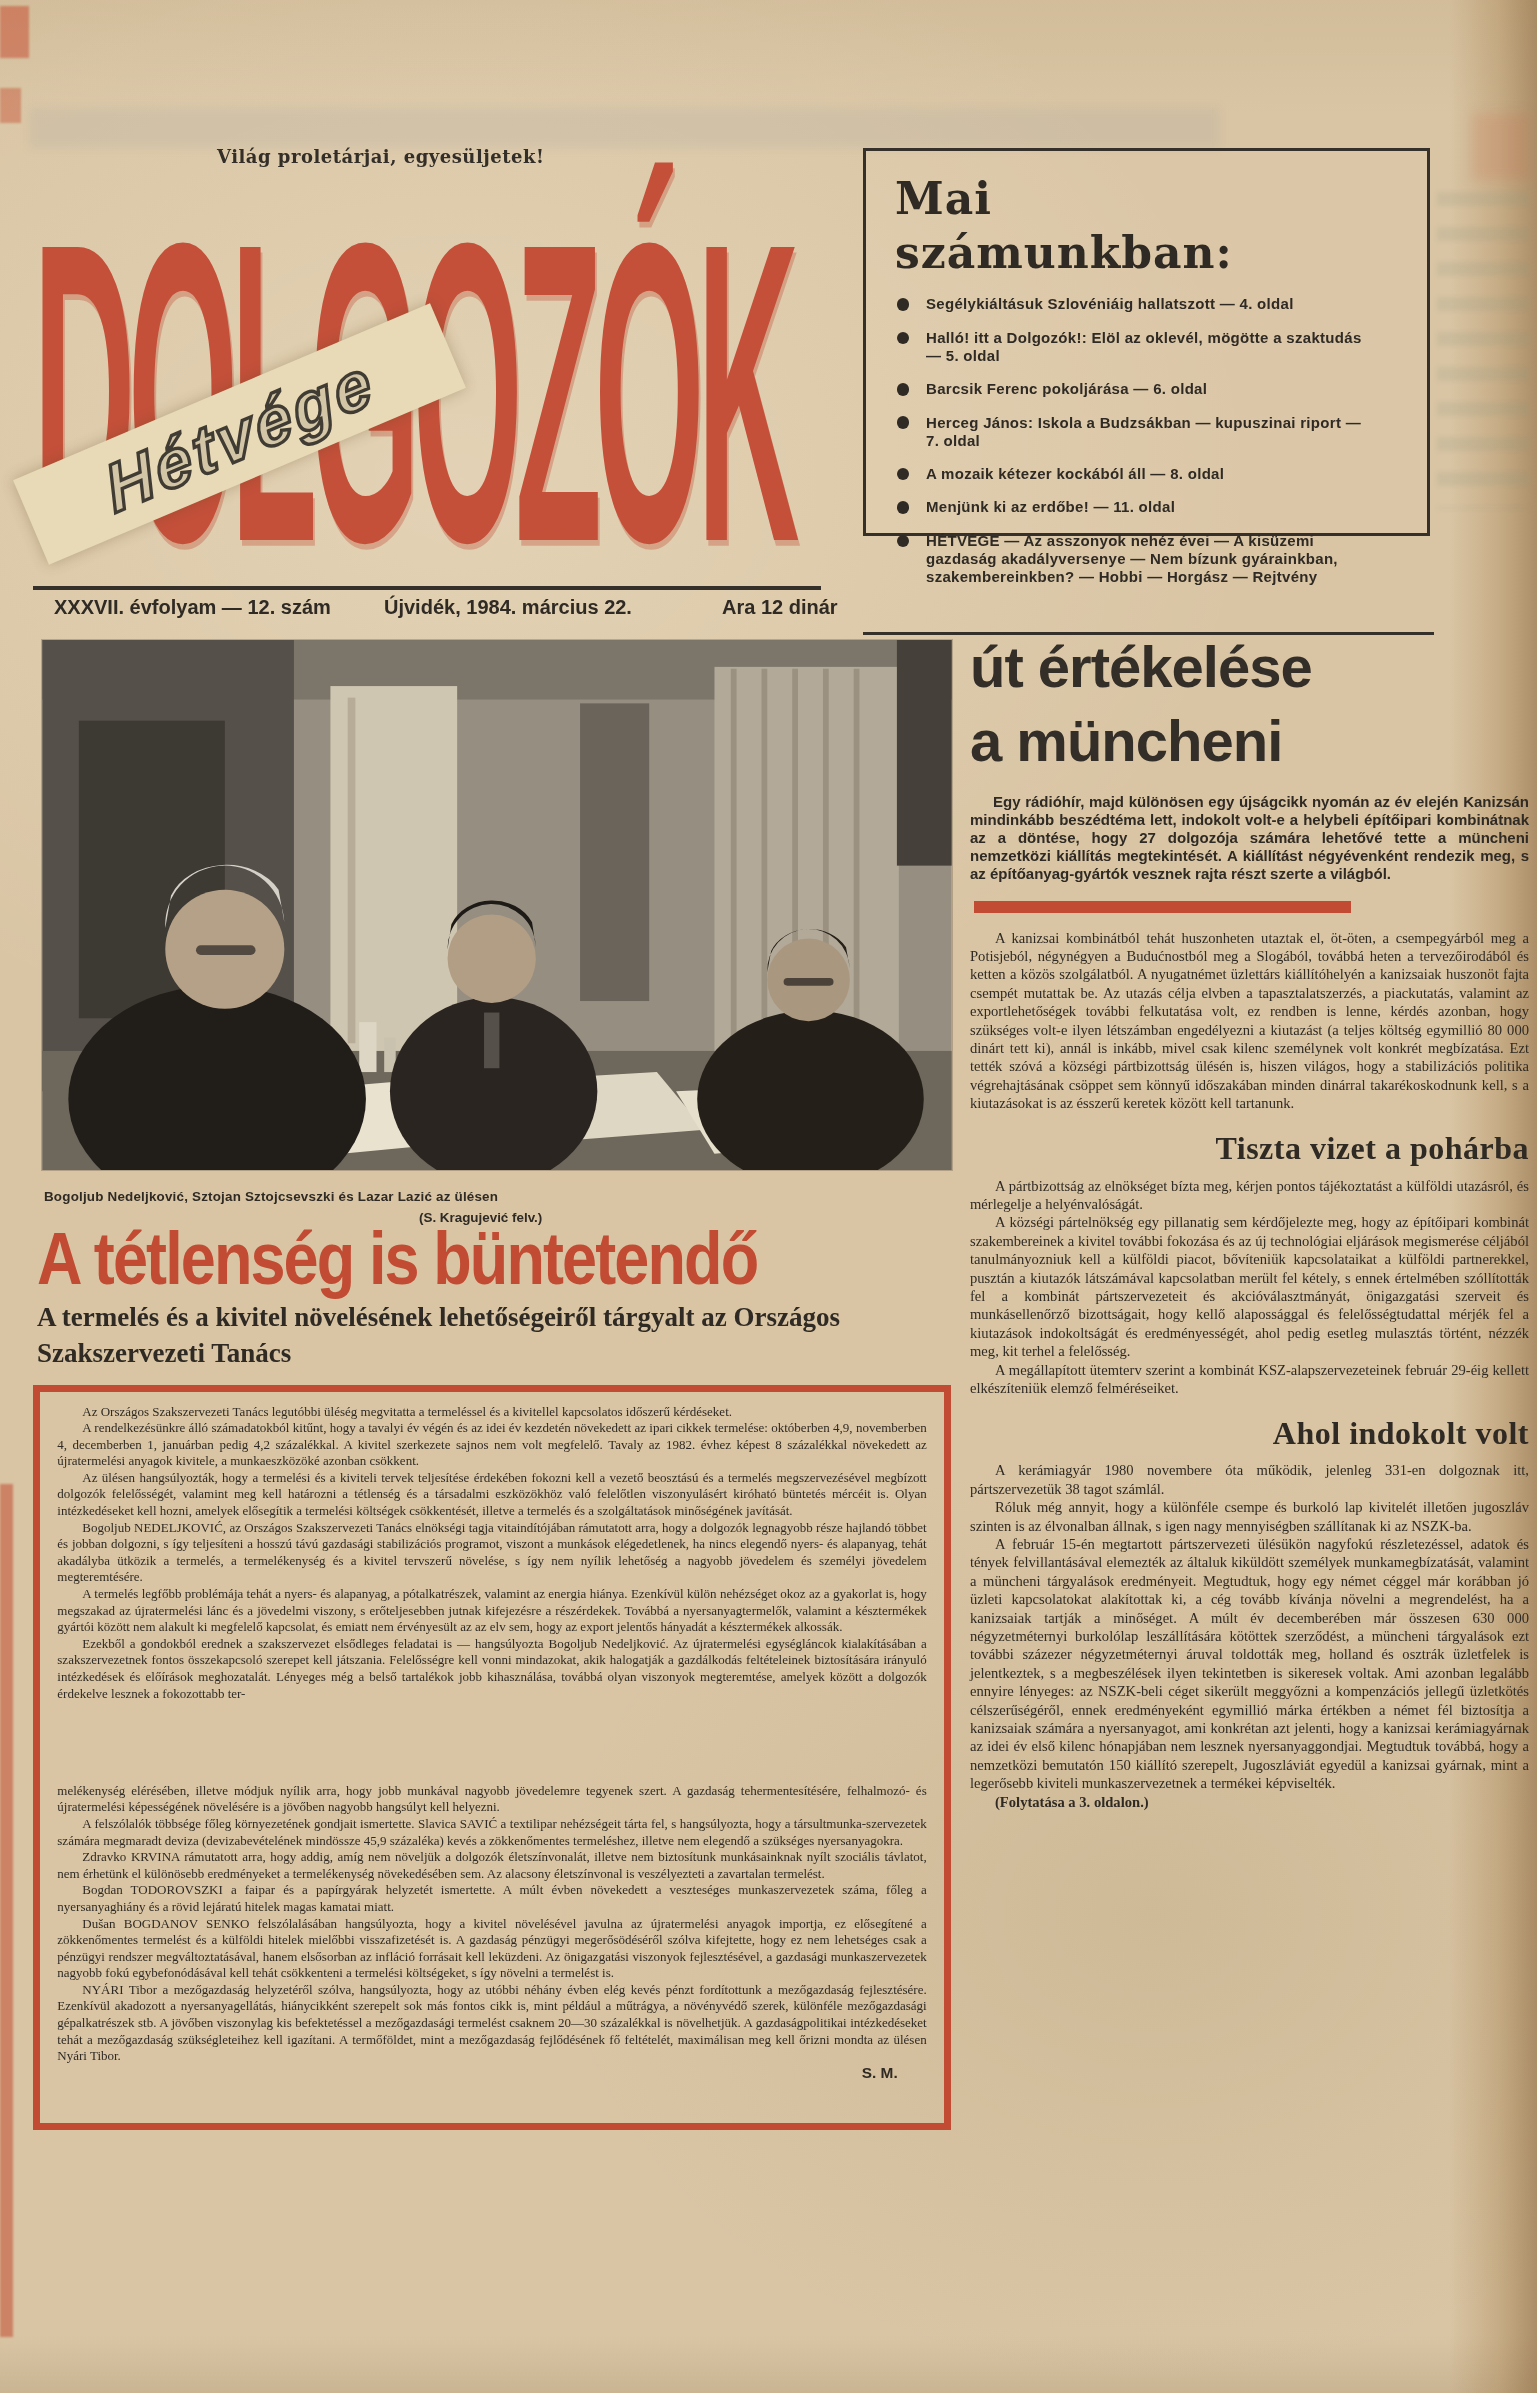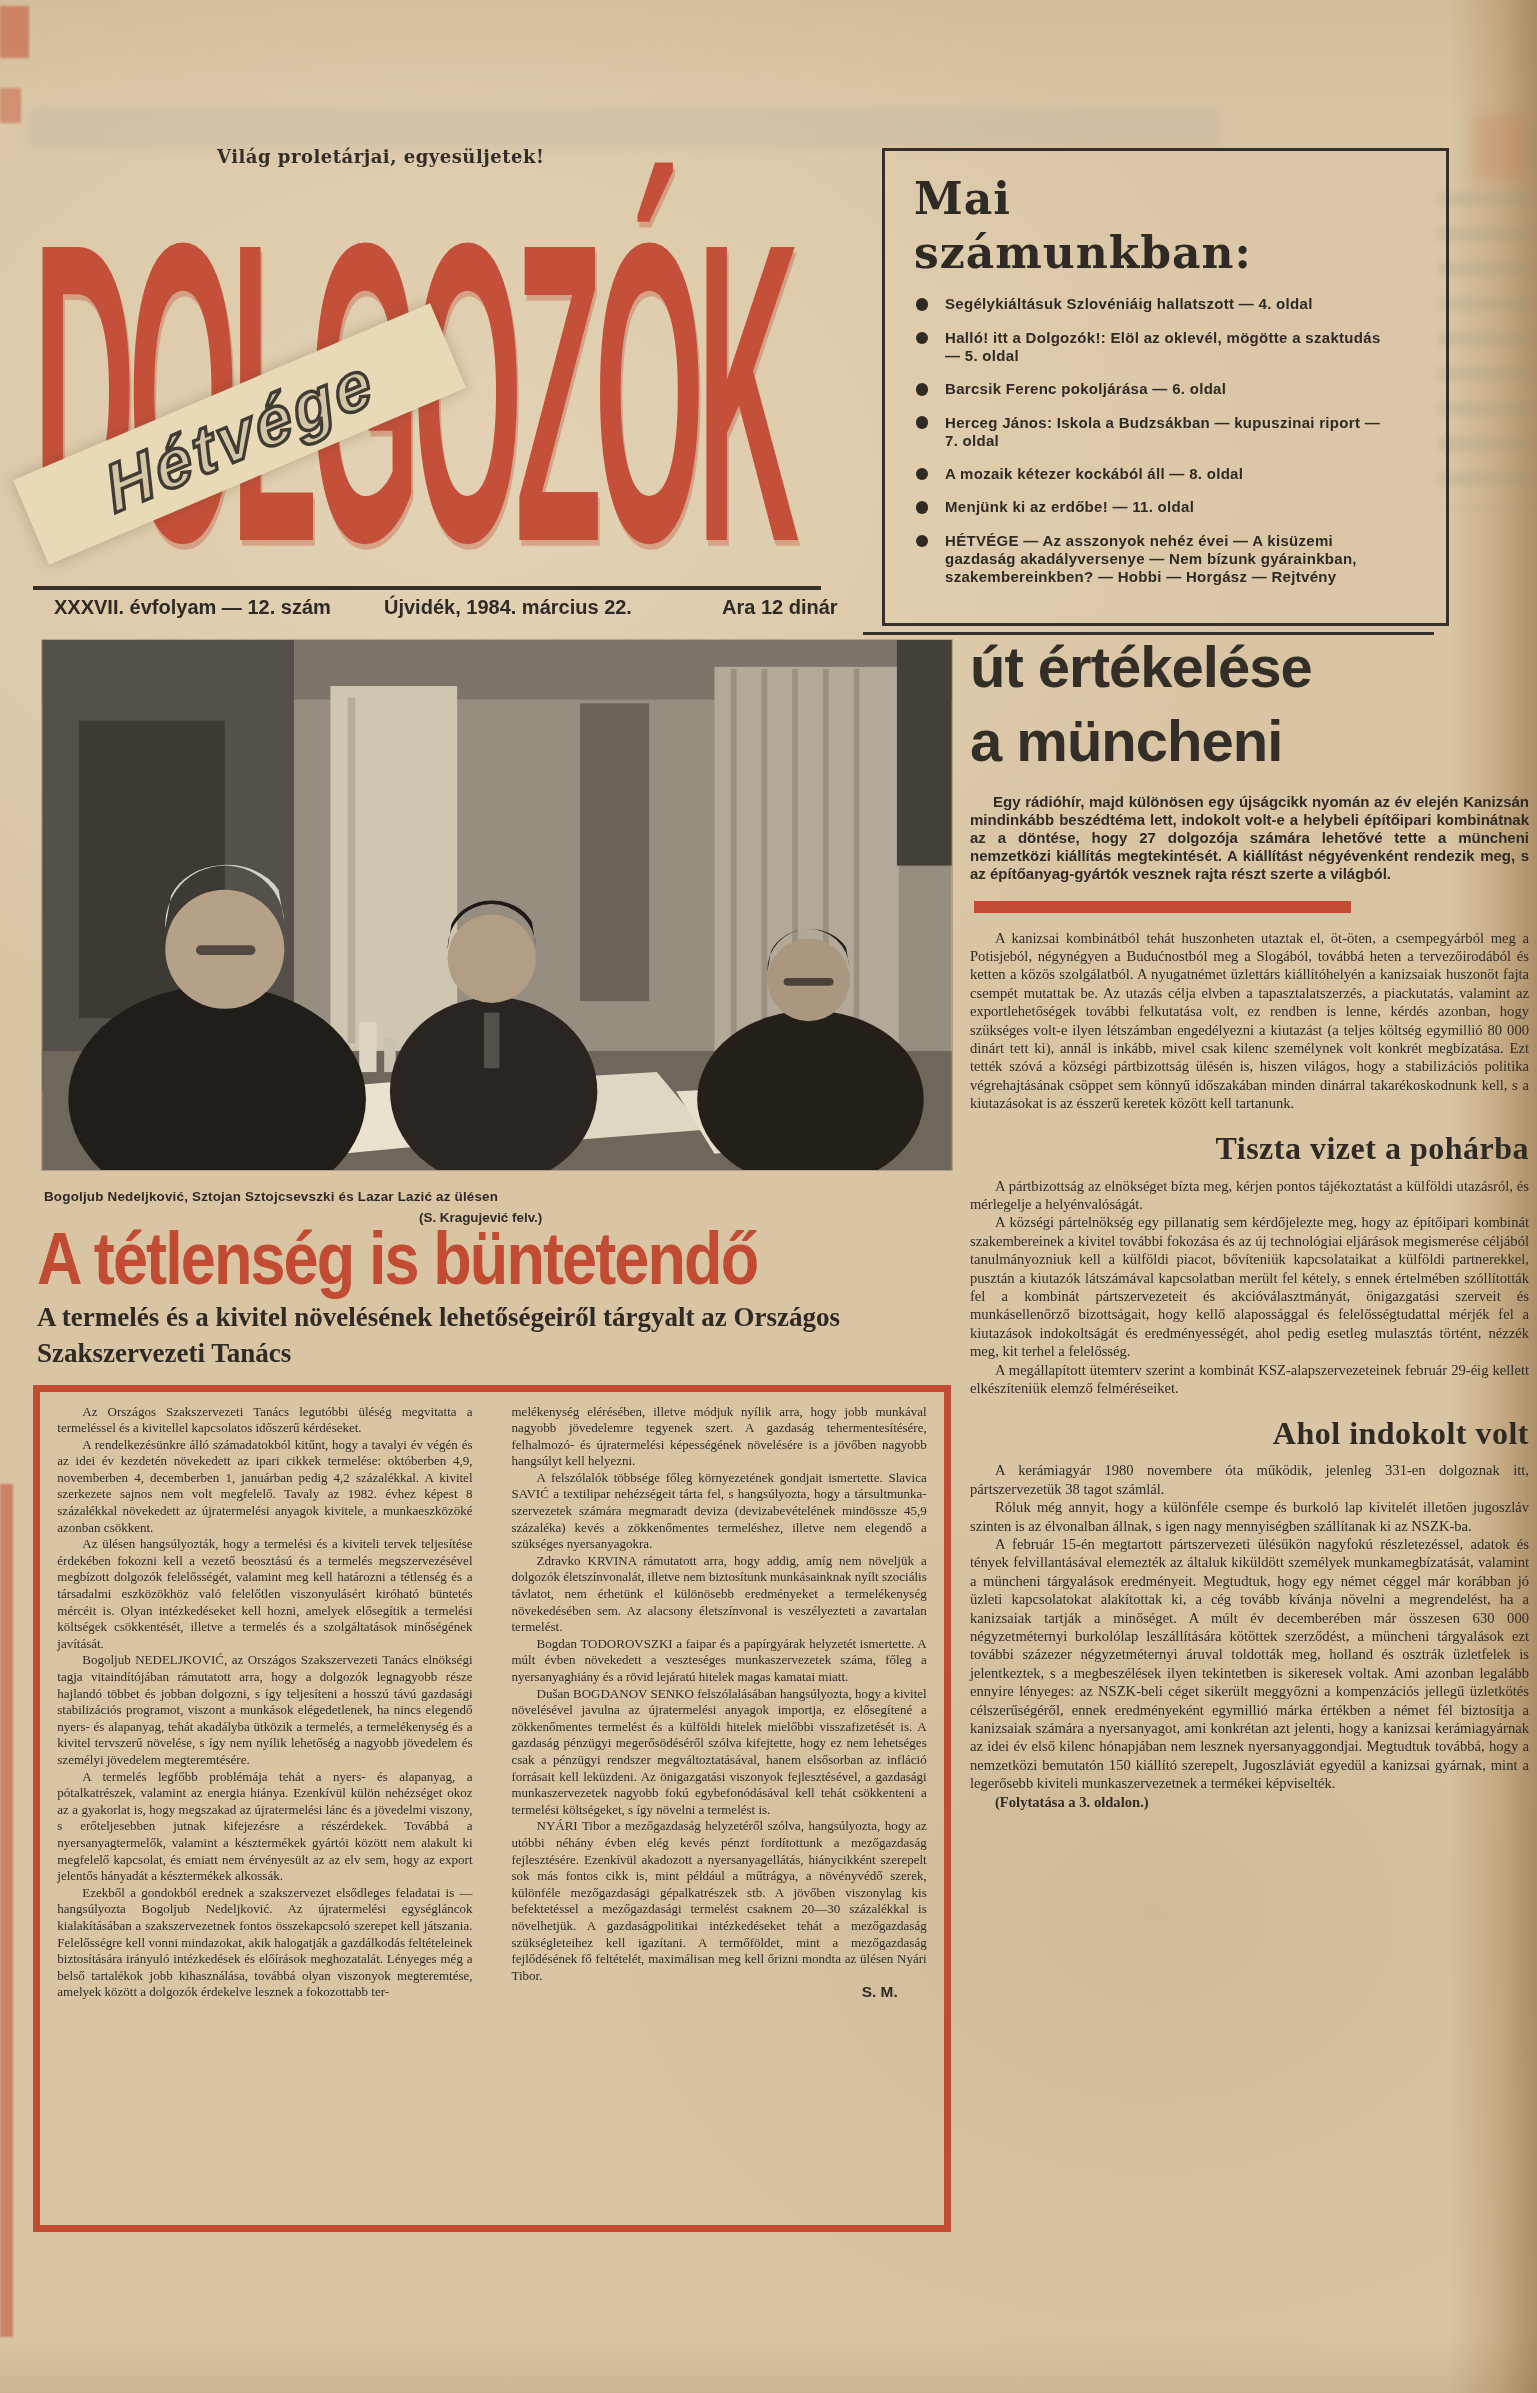--- a/index.html
+++ b/index.html
@@ -33,21 +33,21 @@
     transform:rotate(-23deg);display:flex;align-items:center;justify-content:center;
     box-shadow:0 0 13.4px rgba(90,65,30,.30);}
   .hetvege-text{font-family:"Liberation Sans",sans-serif;font-weight:bold;font-style:italic;
     font-size:67px;letter-spacing:3.8px;color:rgba(64,60,52,.12);-webkit-text-stroke:3.4px #403c34;
     transform:skewX(-6deg);}
   .masthead-rule{left:33px;top:586px;width:788px;height:3.8px;background:#35302a;}
   .dateline span{position:absolute;top:596px;font-family:"Liberation Sans",sans-serif;
     font-weight:bold;font-size:20px;color:#2f2a24;white-space:nowrap;}
   .dl-volume{left:54px;} .dl-place{left:384px;} .dl-price{left:722px;}
   
-  .contents-box{left:882px;top:148px;width:567px;height:478px;border:3.8px solid #35302a;
+  .contents-box{left:863px;top:148px;width:567px;height:388px;border:3.8px solid #35302a;
     box-sizing:border-box;padding:21px 19px 0 29px;background:rgba(255,245,225,.06);}
   .contents-title{width:413px;font-family:"DejaVu Serif",serif;font-weight:bold;font-size:44px;
     line-height:54px;letter-spacing:1px;color:#2f2a24;}
   .contents-list{list-style:none;margin:15.4px 0 0;padding:0;width:469px;}
   .contents-list li{position:relative;padding-left:31px;margin-bottom:15.4px;
     font-family:"Liberation Sans",sans-serif;font-weight:bold;font-size:15px;line-height:18px;
     letter-spacing:0.3px;color:#2f2a24;}
   .contents-list li::before{content:"";position:absolute;left:1.9px;top:2.9px;width:12.5px;height:12.5px;
     border-radius:50%;background:#2f2a24;}
   .contents-underrule{left:863px;top:632px;width:571px;height:2.9px;background:#35302a;}
@@ -56,22 +56,22 @@
     box-shadow:0 0 0 1px rgba(60,50,40,.25);}
   .caption{left:44px;top:1189px;font-family:"Liberation Sans",sans-serif;font-weight:bold;
     font-size:13.4px;letter-spacing:0.2px;}
   .credit{left:419px;top:1210px;font-family:"Liberation Sans",sans-serif;font-weight:bold;font-size:13.4px;}
   
   .headline-red{left:37px;top:1216px;font-family:"Liberation Sans",sans-serif;font-weight:bold;
     font-size:63px;letter-spacing:-1.9px;color:#c24b33;transform:scaleY(1.18);transform-origin:0 0;
     white-space:nowrap;}
   .subhead{left:37px;top:1299px;width:932px;font-family:"Liberation Serif",serif;font-weight:bold;
     font-size:27px;line-height:36px;color:#2f2a24;}
-  .redbox{left:33px;top:1385px;width:918px;height:847px;border:7.7px solid #c24b33;
-    box-sizing:border-box;padding:11.5px 17.3px 0;display:flex;gap:39px;}
+  .redbox{left:33px;top:1385px;width:918px;height:745px;border:7.7px solid #c24b33;
+    box-sizing:border-box;padding:11.5px 17.3px 0;display:flex;gap:39px;flex-direction:column;}
   .redbox .col{flex:1;font-size:13px;line-height:16.6px;text-align:justify;color:#2f2a24;}
   .redbox p{margin:0;text-indent:25px;}
   .col-right p:first-child{text-indent:0;}
   .byline{text-align:right;font-family:"Liberation Sans",sans-serif;font-weight:bold;
     font-size:15.4px;padding-right:29px;margin-top:3.8px;}
   
   .right-col{left:970px;top:630px;width:559px;}
   .ra-headline div{font-family:"Liberation Sans",sans-serif;font-weight:bold;font-size:58px;
     line-height:74px;letter-spacing:-1px;color:#332e28;}
   .ra-lead{margin:15.4px 0 0;font-family:"Liberation Sans",sans-serif;font-weight:bold;

